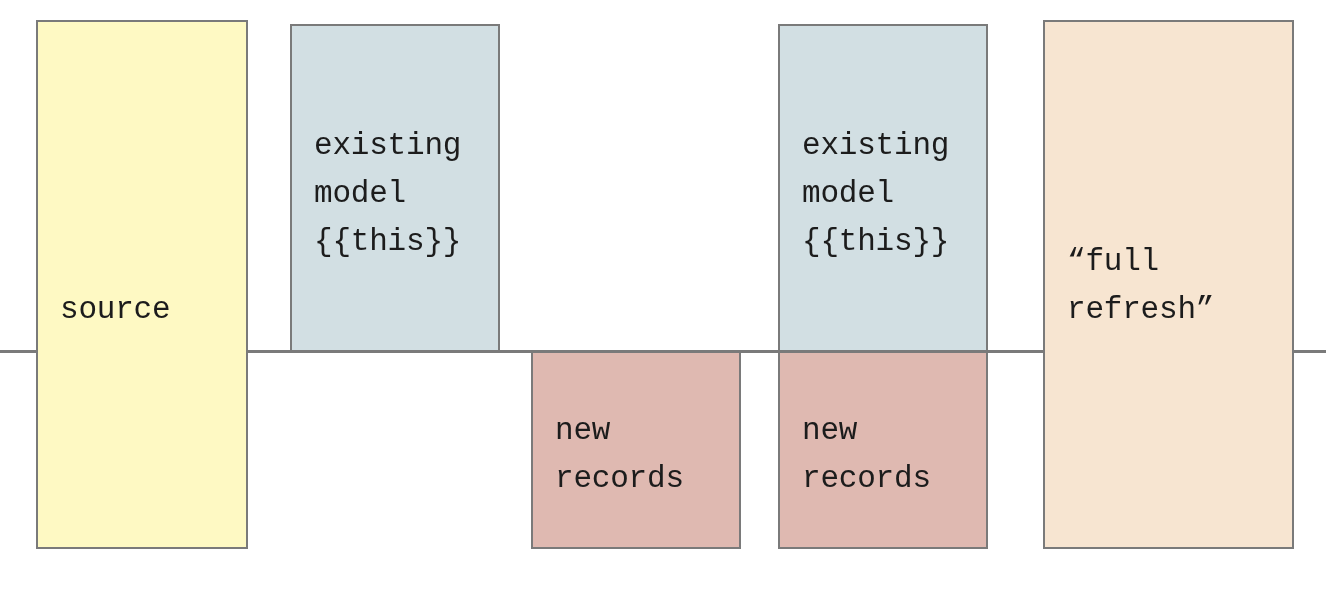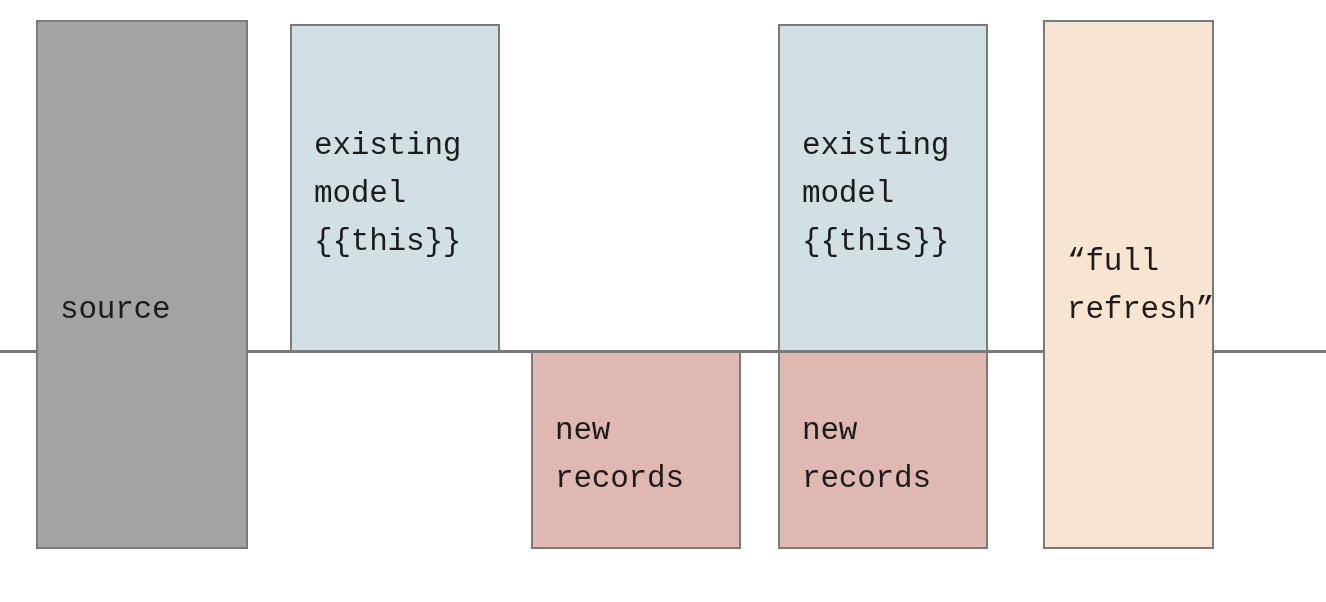--- a/index.html
+++ b/index.html
@@ -42,21 +42,21 @@
     color: #1c1c1c;
     white-space: pre-line;
     letter-spacing: -0.2px;
   }
   
   #box-source {
     left: 36px;
     top: 20px;
     width: 212px;
     height: 529px;
-    background: #a3a3a3;
+    background: #fef9c3;
   }
   #box-source .box-label {
     top: 264px;
   }
   #box-existing-model-1 {
     left: 290px;
     top: 24px;
     width: 210px;
     height: 328px;
     background: #d2dfe3;
@@ -90,21 +90,21 @@
     width: 210px;
     height: 198px;
     background: #dfb9b1;
   }
   #box-new-records-2 .box-label {
     top: 54px;
   }
   #box-full-refresh {
     left: 1043px;
     top: 20px;
-    width: 171px;
+    width: 251px;
     height: 529px;
     background: #f7e5d1;
   }
   #box-full-refresh .box-label {
     top: 216px;
   }
 </style>
 </head>
 <body>
 

